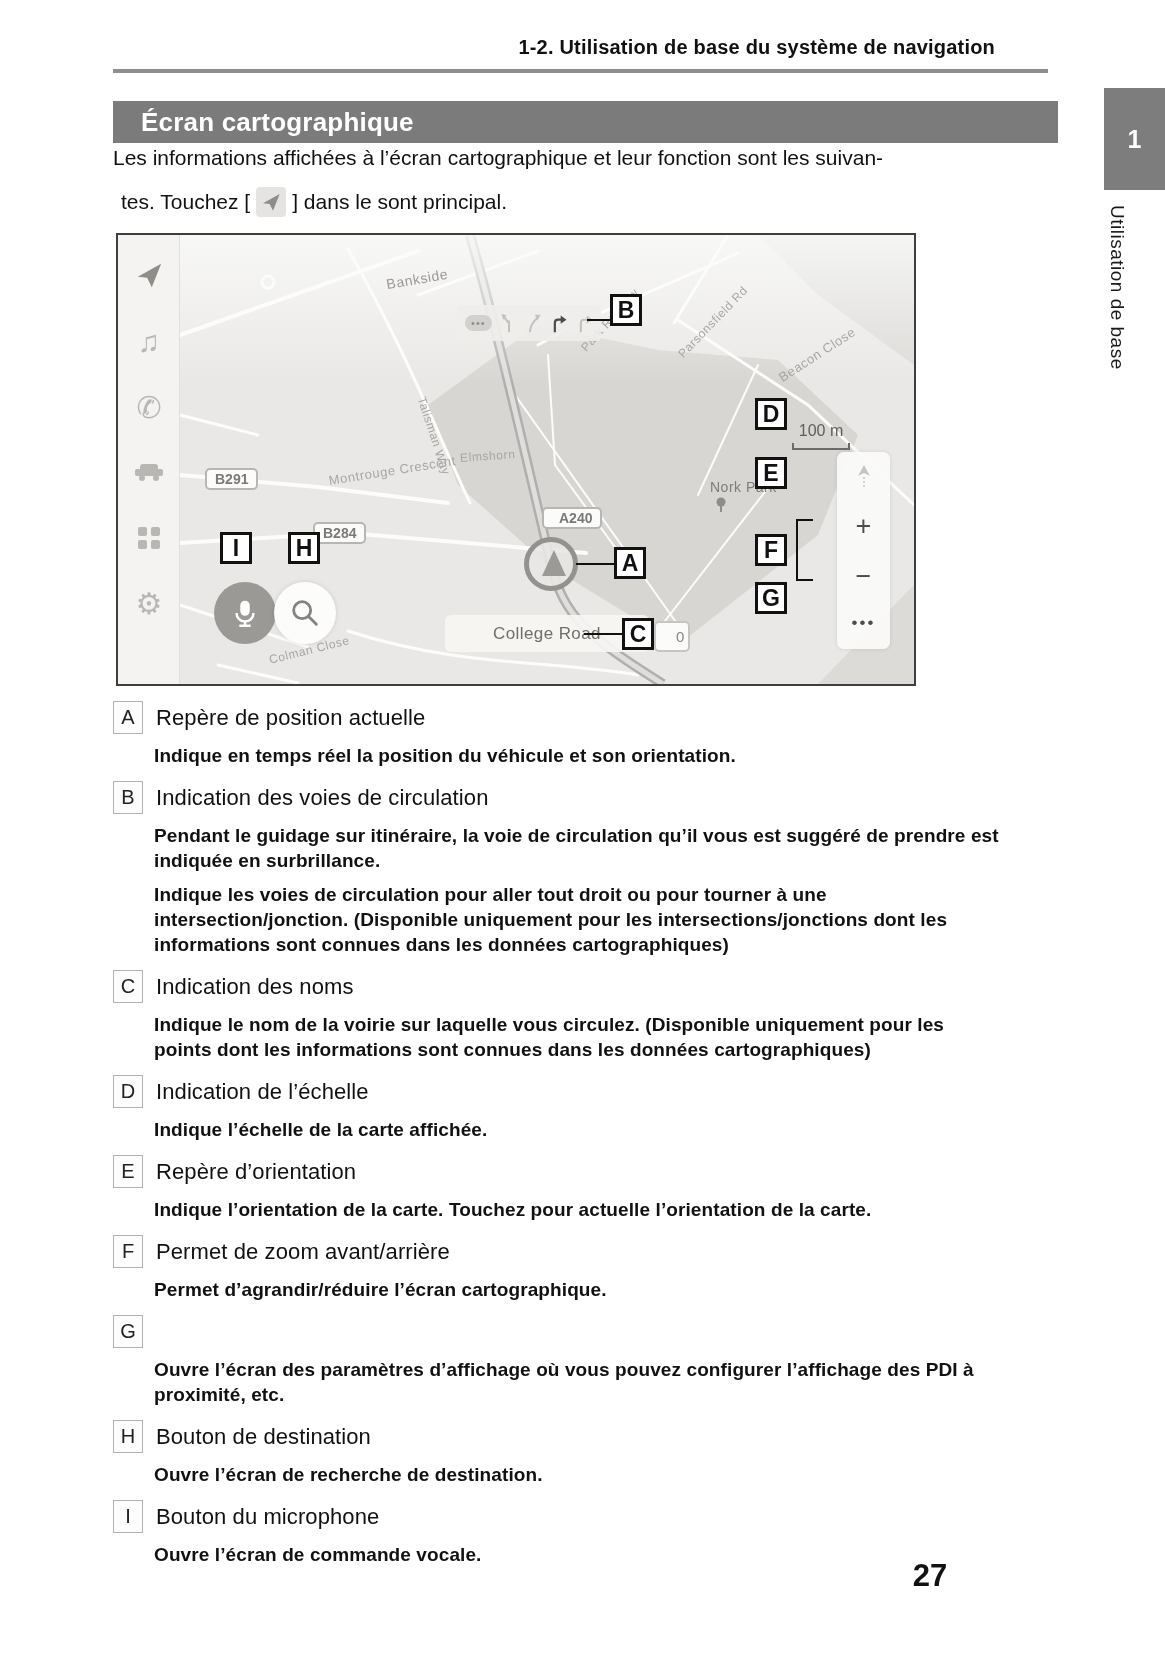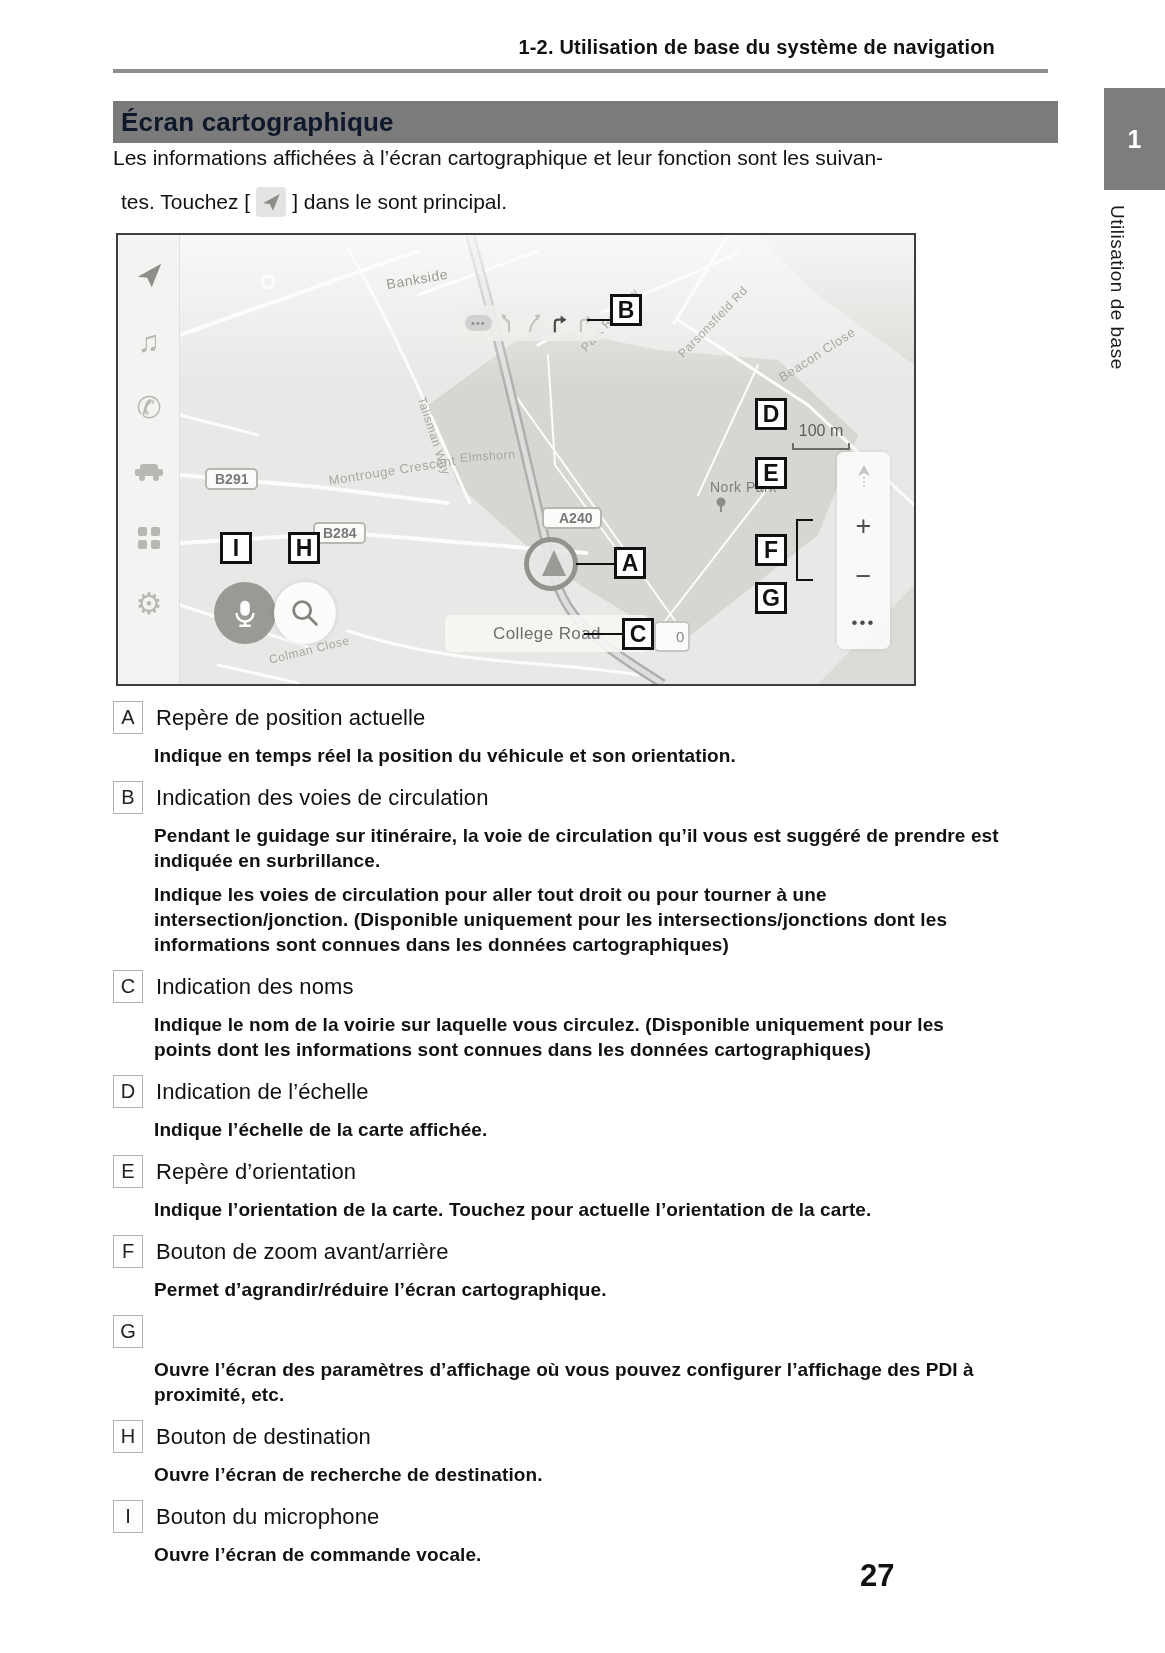--- a/index.html
+++ b/index.html
@@ -4,31 +4,31 @@
 <style>
   html,body{margin:0;padding:0;background:#fff;}
   body{width:1165px;height:1653px;position:relative;overflow:hidden;
        font-family:"Liberation Sans",sans-serif;color:#111;}
 
   
   .page-header{position:absolute;top:36px;left:113px;width:882px;text-align:right;
                font-size:20px;font-weight:bold;letter-spacing:0.2px;}
   .top-rule{position:absolute;left:113px;top:69px;width:935px;height:4px;background:#8f8f8f;}
   .section-bar{position:absolute;left:113px;top:101px;width:945px;height:42px;background:#7b7b7b;}
-  .section-bar span{display:block;padding-left:8px;line-height:42px;color:#0f172a;
+  .section-bar span{display:block;padding-left:28px;line-height:42px;color:#ffffff;
                     font-size:26px;font-weight:bold;letter-spacing:0.2px;}
   .intro-line1{position:absolute;left:113px;top:146px;font-size:21px;}
   .intro-line2{position:absolute;left:121px;top:187px;font-size:21px;display:flex;align-items:center;gap:6px;}
   .intro-chip{display:inline-flex;width:30px;height:30px;background:#e5e4e2;border-radius:4px;
               align-items:center;justify-content:center;}
   .chapter-badge{position:absolute;left:1104px;top:88px;width:61px;height:102px;background:#7d7d7d;
                  color:#fff;font-size:25px;font-weight:bold;display:flex;align-items:center;justify-content:center;}
   .chapter-label{position:absolute;left:1106px;top:205px;writing-mode:vertical-rl;
                  font-size:19px;color:#1a1a1a;letter-spacing:0.5px;}
-  .page-number{position:absolute;left:860px;top:1558px;width:140px;text-align:left;
+  .page-number{position:absolute;left:860px;top:1558px;width:140px;text-align:center;
                font-size:31px;font-weight:bold;}
 
   
   .map{position:absolute;left:116px;top:233px;width:796px;height:449px;border:2px solid #3e3e3e;
        background:#e9e8e6;overflow:hidden;}
   .map *{box-sizing:border-box;}
   .map-svg{position:absolute;left:0;top:0;z-index:1;}
   .fog{position:absolute;left:0;top:0;width:100%;height:150px;z-index:2;
        background:linear-gradient(180deg,rgba(252,252,251,0.8),rgba(252,252,251,0));}
   .sidebar{position:absolute;left:0;top:0;width:62px;height:100%;background:#f4f3f1;
@@ -303,21 +303,21 @@
       <div class="item-title">Repère d’orientation</div>
     </div>
     <div class="item-body">
         <p class="body-p">Indique l’orientation de la carte. Touchez pour actuelle l’orientation de la carte.</p>
       </div>
   </div>
 
   <div class="item">
     <div class="item-head">
       <div class="letter-box">F</div>
-      <div class="item-title">Bouton de zoom avant/arrière</div>
+      <div class="item-title">Permet de zoom avant/arrière</div>
     </div>
     <div class="item-body">
         <p class="body-p">Permet d’agrandir/réduire l’écran cartographique.</p>
       </div>
   </div>
 
   <div class="item">
     <div class="item-head">
       <div class="letter-box">G</div>
     </div>

